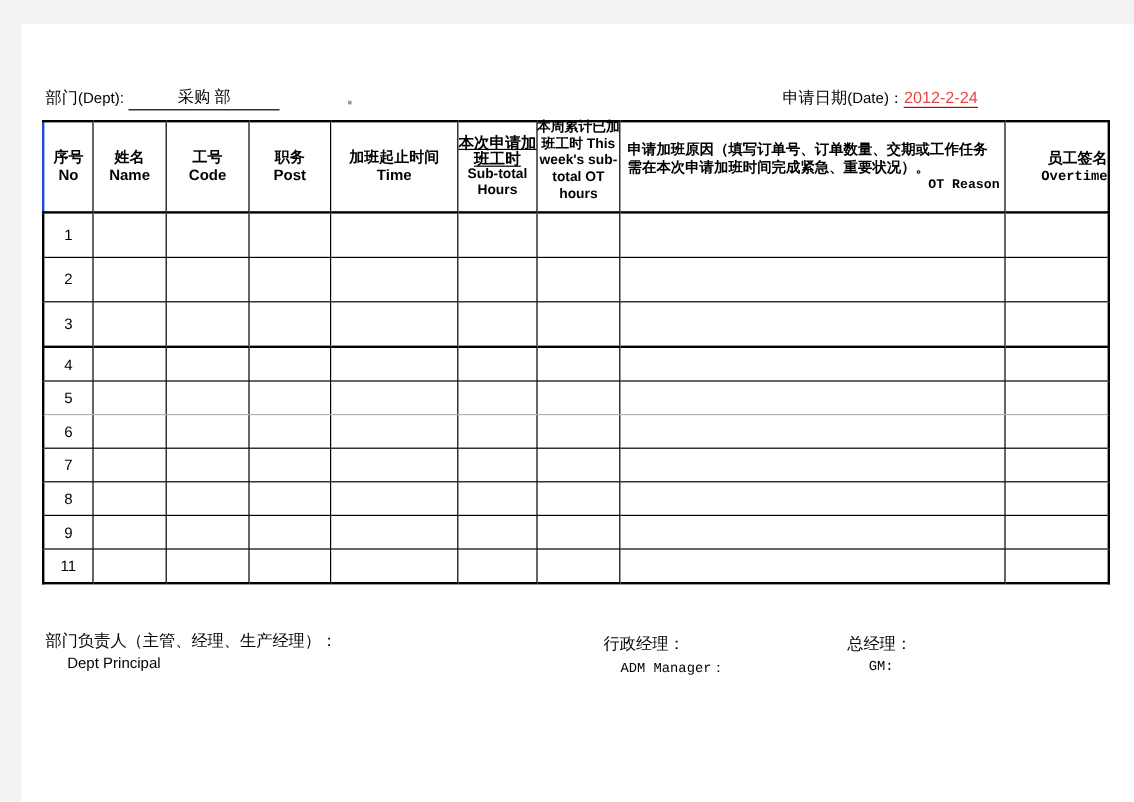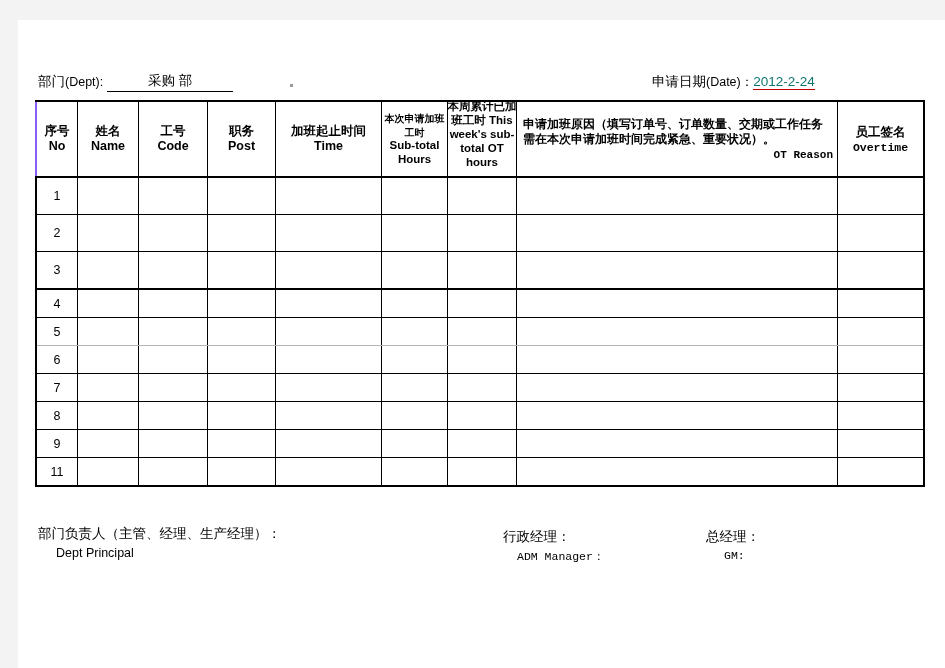--- a/index.html
+++ b/index.html
@@ -82,21 +82,21 @@
     background: #9a9a9a;
   }
   .date-line {
     position: absolute;
     left: 634px; top: 53px;
     font-size: 13.5px;
     white-space: nowrap;
   }
   .date-line .lbl-en { font-size: 12.5px; }
   .date-value {
-    color: #0f766e;
+    color: #ef4444;
     border-bottom: 1px solid #c00000;
     font-size: 13.5px;
     padding-bottom: 0px;
   }
 
   
   table.ot {
     position: absolute;
     left: 17px;
     top: 80px;
@@ -116,37 +116,37 @@
   table.ot thead th {
     height: 74px;
     font-weight: bold;
   }
   
   table.ot {
     border: 2px solid #000;
   }
   .hd-cn { font-size: 12.5px; font-weight: bold; line-height: 15px; }
   .hd-en { font-size: 12.5px; font-weight: bold; line-height: 15px; }
-  .hd-small-cn { font-size: 10px; font-weight: bold; line-height: 13.5px; }
+  .hd-small-cn { font-size: 13px; font-weight: bold; line-height: 13.5px; text-decoration: underline; }
   .hd-small-en { font-size: 11.5px; font-weight: bold; line-height: 13.5px; }
 
   th.c-no   { width: 40px; }
   th.c-name { width: 60px; }
   th.c-code { width: 68px; }
   th.c-post { width: 67px; }
   th.c-time { width: 105px; }
   th.c-sub  { width: 65px; }
   th.c-week { width: 68px; }
   th.c-reason { width: 320px; }
   th.c-sign { width: 85px; }
 
   
   table.ot thead th { border-bottom: 2px solid #000; border-top: 2px solid #000;}
-  table.ot thead th.c-no { border-left: 2px solid #8b5cf6; }
-  table.ot thead th.c-sign { border-right: 2px solid #000; }
+  table.ot thead th.c-no { border-left: 2px solid #1d4ed8; }
+  table.ot thead th.c-sign { border-right: 2px solid #000; text-align: right; }
 
   
   .week-wrap {
     position: relative;
     width: 100%;
     height: 74px;
   }
   .week-text {
     position: absolute;
     left: -1px;

